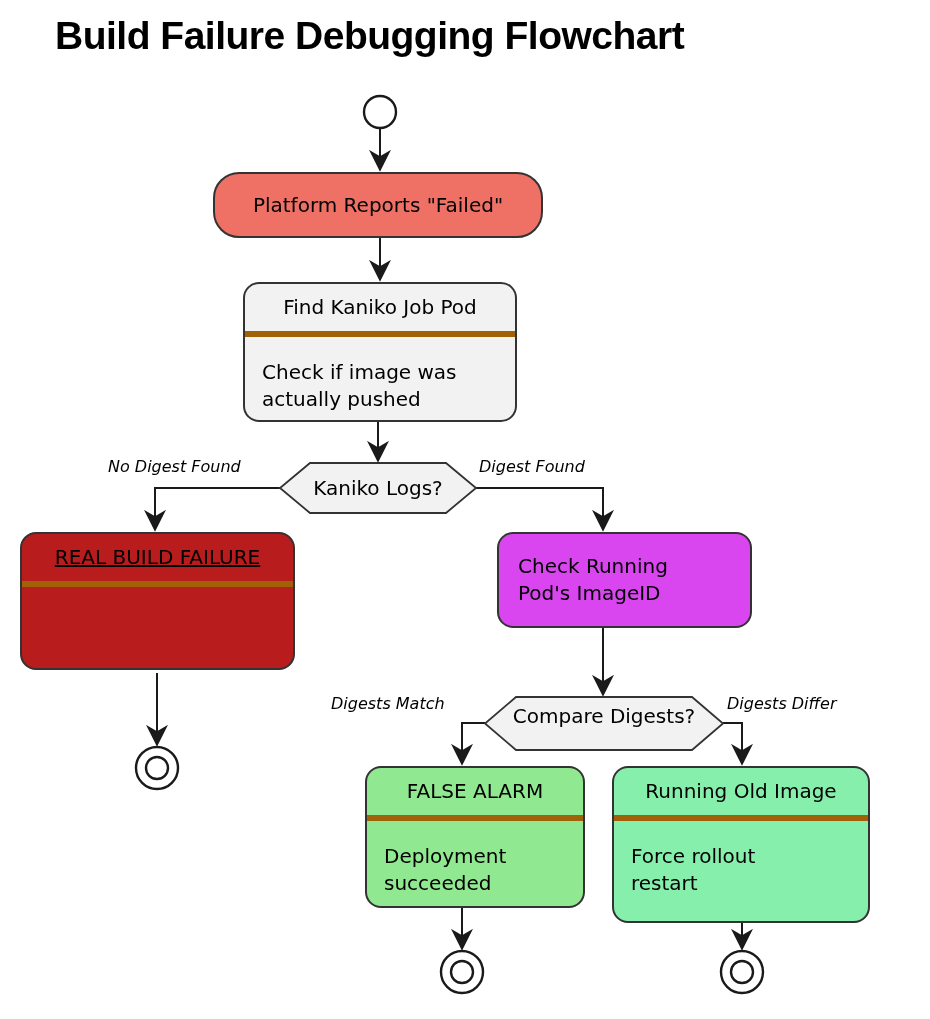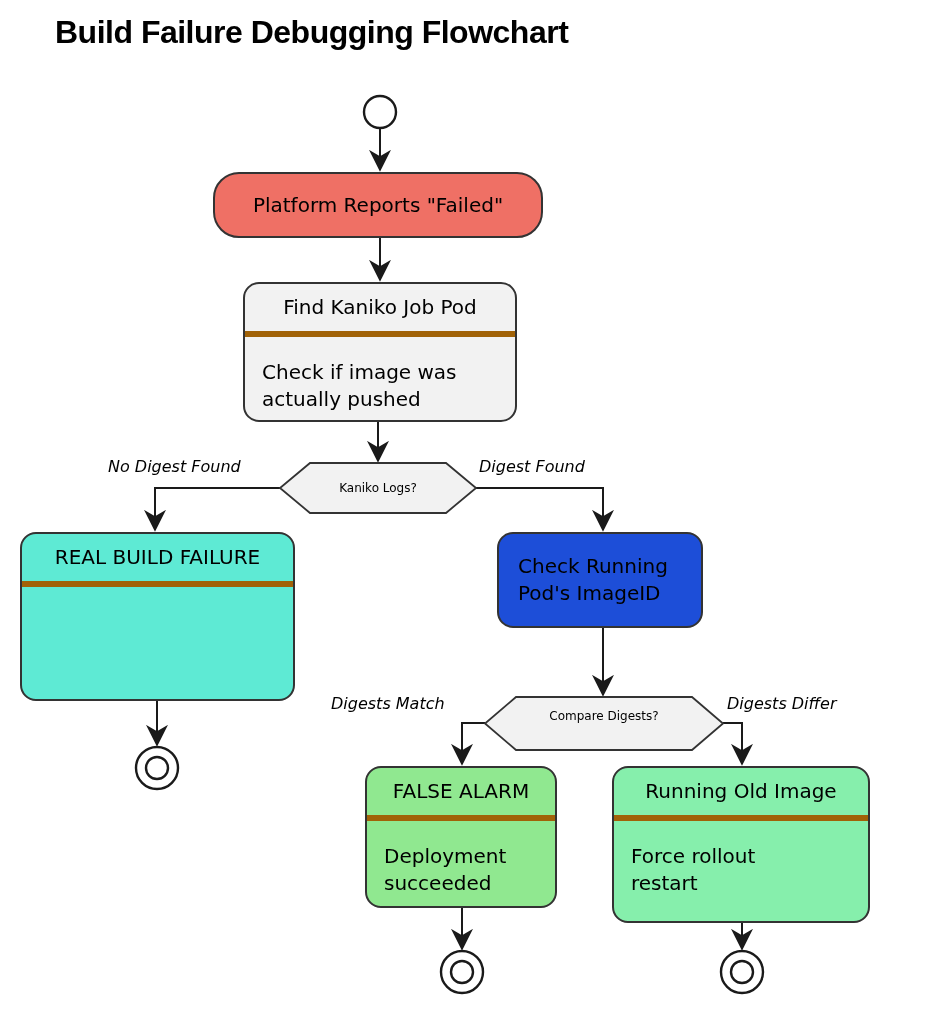--- a/index.html
+++ b/index.html
@@ -3,21 +3,21 @@
 <meta charset="utf-8">
 <style>
   html,body{margin:0;padding:0;background:#fff;}
   #canvas{
     position:relative;width:930px;height:1019px;background:#ffffff;
     font-family:"DejaVu Sans",sans-serif;color:#000;overflow:hidden;
   }
   #title{
     position:absolute;left:55px;top:14px;margin:0;
     font-family:"Liberation Sans",sans-serif;
-    font-size:32px;font-weight:bold;letter-spacing:-0.5px;white-space:nowrap;
+    font-size:39px;font-weight:bold;letter-spacing:-0.5px;white-space:nowrap;
   }
   #edges{position:absolute;left:0;top:0;width:930px;height:1019px;}
   .node{
     position:absolute;box-sizing:border-box;border:2px solid #333;
     background:#f2f2f2;font-size:20px;line-height:27px;
   }
   .rounded{border-radius:16px;overflow:hidden;}
   .pill{border-radius:26px;display:flex;align-items:center;justify-content:center;}
   .node-header{
     box-sizing:border-box;height:53px;display:flex;align-items:center;justify-content:center;
@@ -25,21 +25,21 @@
   }
   .node-body{
     box-sizing:border-box;padding:22px 17px;white-space:pre-line;text-align:left;
   }
   .single-body{
     box-sizing:border-box;height:100%;display:flex;align-items:center;
     padding:0 19px;white-space:pre-line;text-align:left;
   }
   .hex-label{
     position:absolute;display:flex;align-items:center;justify-content:center;
-    font-size:12px;text-align:center;
+    font-size:20px;text-align:center;
   }
   .edge-label{
     position:absolute;font-size:16px;white-space:nowrap;font-style:italic;
   }
 </style>
 </head>
 <body>
 
 <div id="canvas">
 
@@ -91,35 +91,35 @@
     <div class="node-header">Find Kaniko Job Pod</div>
     <div class="node-body">Check if image was
 actually pushed</div>
   </div>
 
   <div class="hex-label" style="left:280px;top:463px;width:196px;height:50px;">Kaniko Logs?</div>
 
   <div class="edge-label" style="left:108px;top:457px;">No Digest Found</div>
   <div class="edge-label" style="left:479px;top:457px;">Digest Found</div>
 
-  <div class="node rounded" style="left: 20px; top: 532px; width: 275px; height: 169px; background: #5eead4;">
+  <div class="node rounded" style="left: 20px; top: 532px; width: 275px; height: 138px; background: #b91c1c; text-decoration: underline;">
     <div class="node-header">REAL BUILD FAILURE</div>
   </div>
 
-  <div class="node rounded" style="left: 497px; top: 532px; width: 206px; height: 96px; background: #1d4ed8;">
+  <div class="node rounded" style="left: 497px; top: 532px; width: 255px; height: 96px; background: #d946ef;">
     <div class="single-body">Check Running
 Pod's ImageID</div>
   </div>
 
   <div class="hex-label" style="left:485px;top:697px;width:238px;height:37px;">Compare Digests?</div>
 
   <div class="edge-label" style="left:331px;top:694px;">Digests Match</div>
   <div class="edge-label" style="left:727px;top:694px;">Digests Differ</div>
 
-  <div class="node rounded" style="left: 365px; top: 766px; width: 192px; height: 142px; background: rgb(144, 232, 144);">
+  <div class="node rounded" style="left: 365px; top: 766px; width: 220px; height: 142px; background: rgb(144, 232, 144);">
     <div class="node-header">FALSE ALARM</div>
     <div class="node-body">Deployment
 succeeded</div>
   </div>
 
   <div class="node rounded" style="left: 612px; top: 766px; width: 258px; height: 157px; background: #86efac;">
     <div class="node-header">Running Old Image</div>
     <div class="node-body">Force rollout
 restart</div>
   </div>

